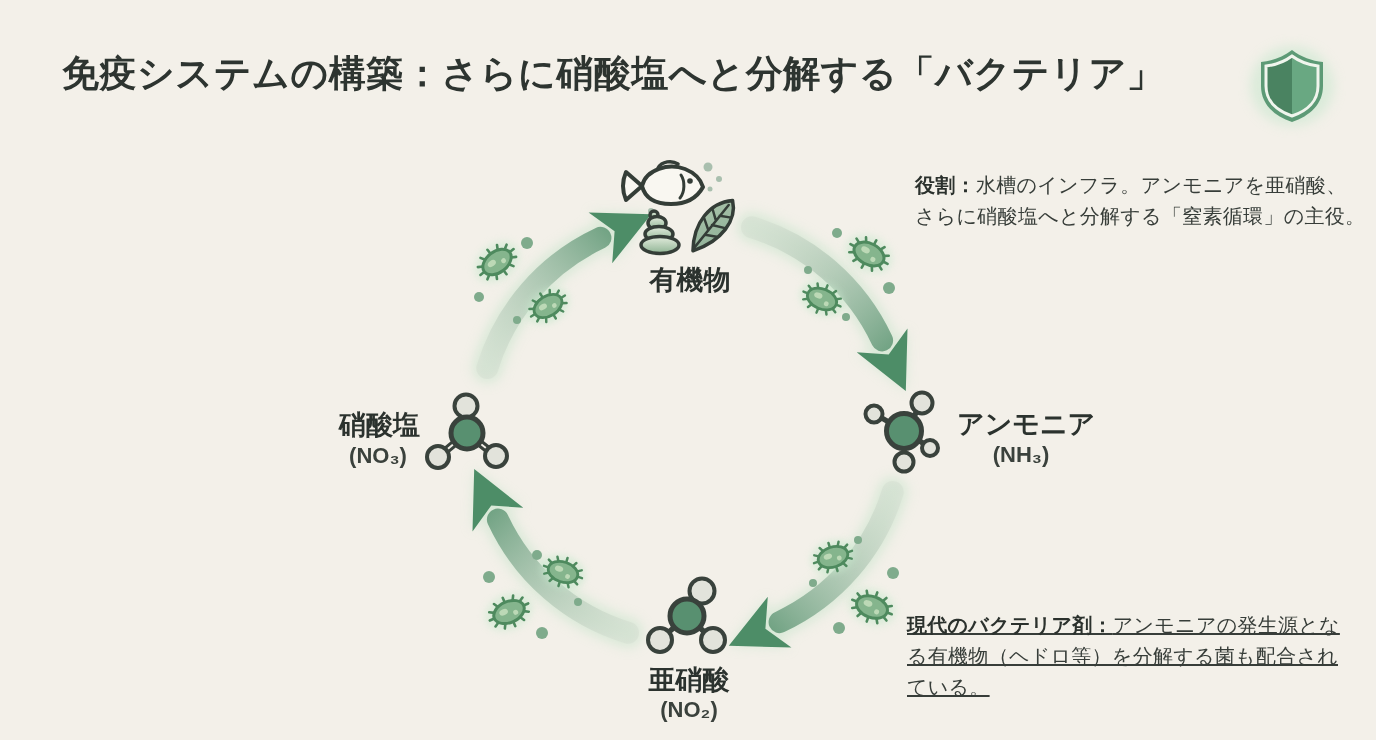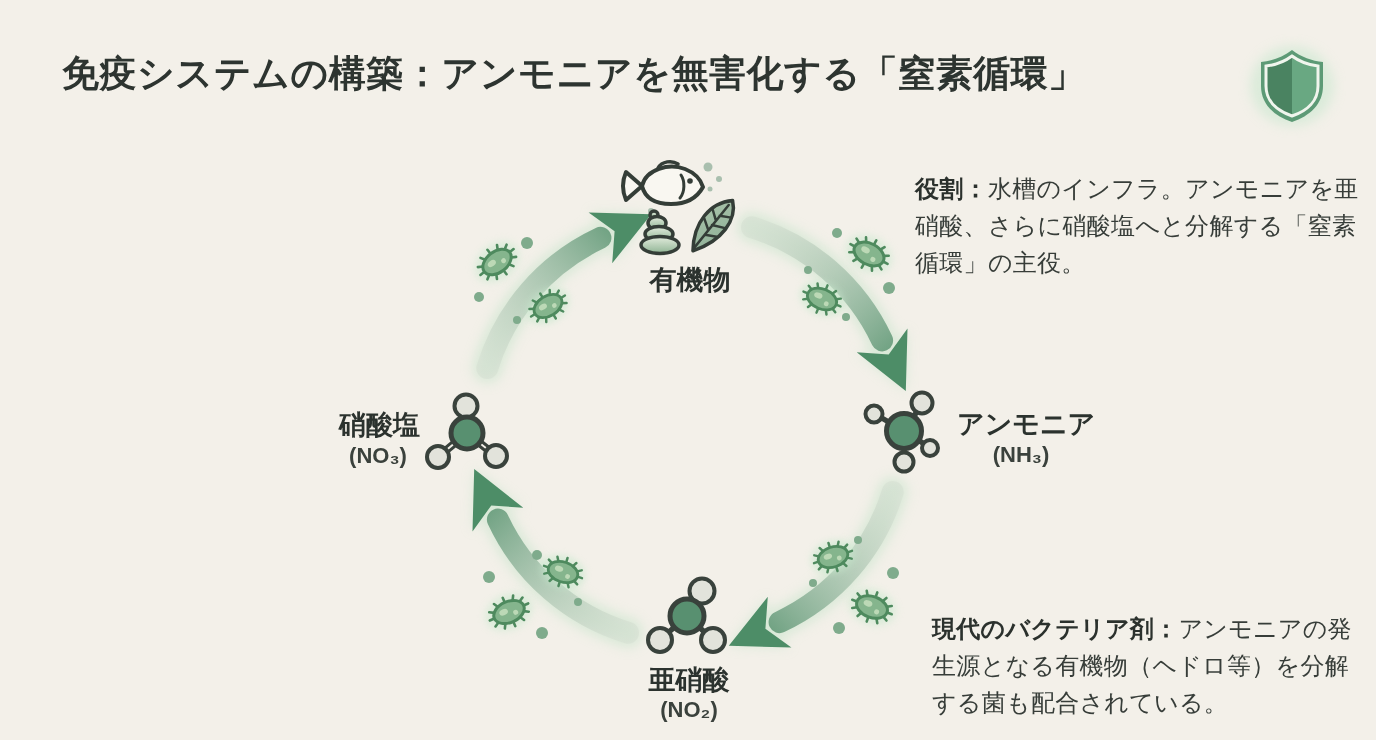--- a/index.html
+++ b/index.html
@@ -9,36 +9,36 @@
     font-family:"Liberation Sans","DejaVu Sans",sans-serif;
     color:#2d3430;
   }
   .page-title{
     position:absolute;left:62px;top:52px;width:1170px;
     font-size:37px;font-weight:800;letter-spacing:.5px;color:#2d3430;
     line-height:1.2;
   }
   .diagram-svg{position:absolute;left:0;top:0;}
   .note{
-    position:absolute;font-size:24px;line-height:1.55;color:#373d39;
+    position:absolute;font-size:20px;line-height:1.55;color:#373d39;
     letter-spacing:.3px;
   }
   .note b{color:#2b312d;font-weight:800;}
   .note-role{left:915px;top:170px;width:452px;}
   .note-usage{left:55px;top:616px;width:435px;}
-  .note-modern{left:932px;top:610px;width:440px;}
+  .note-modern{left:907px;top:610px;width:440px;text-decoration:underline;}
   .node-label{font-weight:800;font-size:27px;fill:#2b322e;}
   .node-formula{font-weight:600;font-size:22px;fill:#3a413c;}
 </style>
 </head>
 <body>
 
 <div class="canvas">
 
-  <div class="page-title">免疫システムの構築：アンモニアを無害化する「窒素循環」</div>
+  <div class="page-title">免疫システムの構築：さらに硝酸塩へと分解する「バクテリア」</div>
 
   <svg class="diagram-svg" width="1376" height="740" viewBox="0 0 1376 740">
     <defs>
       <filter id="blur6" x="-60%" y="-60%" width="220%" height="220%">
           <feGaussianBlur stdDeviation="6"></feGaussianBlur>
         </filter>
       <filter id="blur4" x="-60%" y="-60%" width="220%" height="220%">
           <feGaussianBlur stdDeviation="4"></feGaussianBlur>
         </filter>
       <linearGradient id="gA" gradientUnits="userSpaceOnUse" x1="487" y1="368" x2="647" y2="216">

